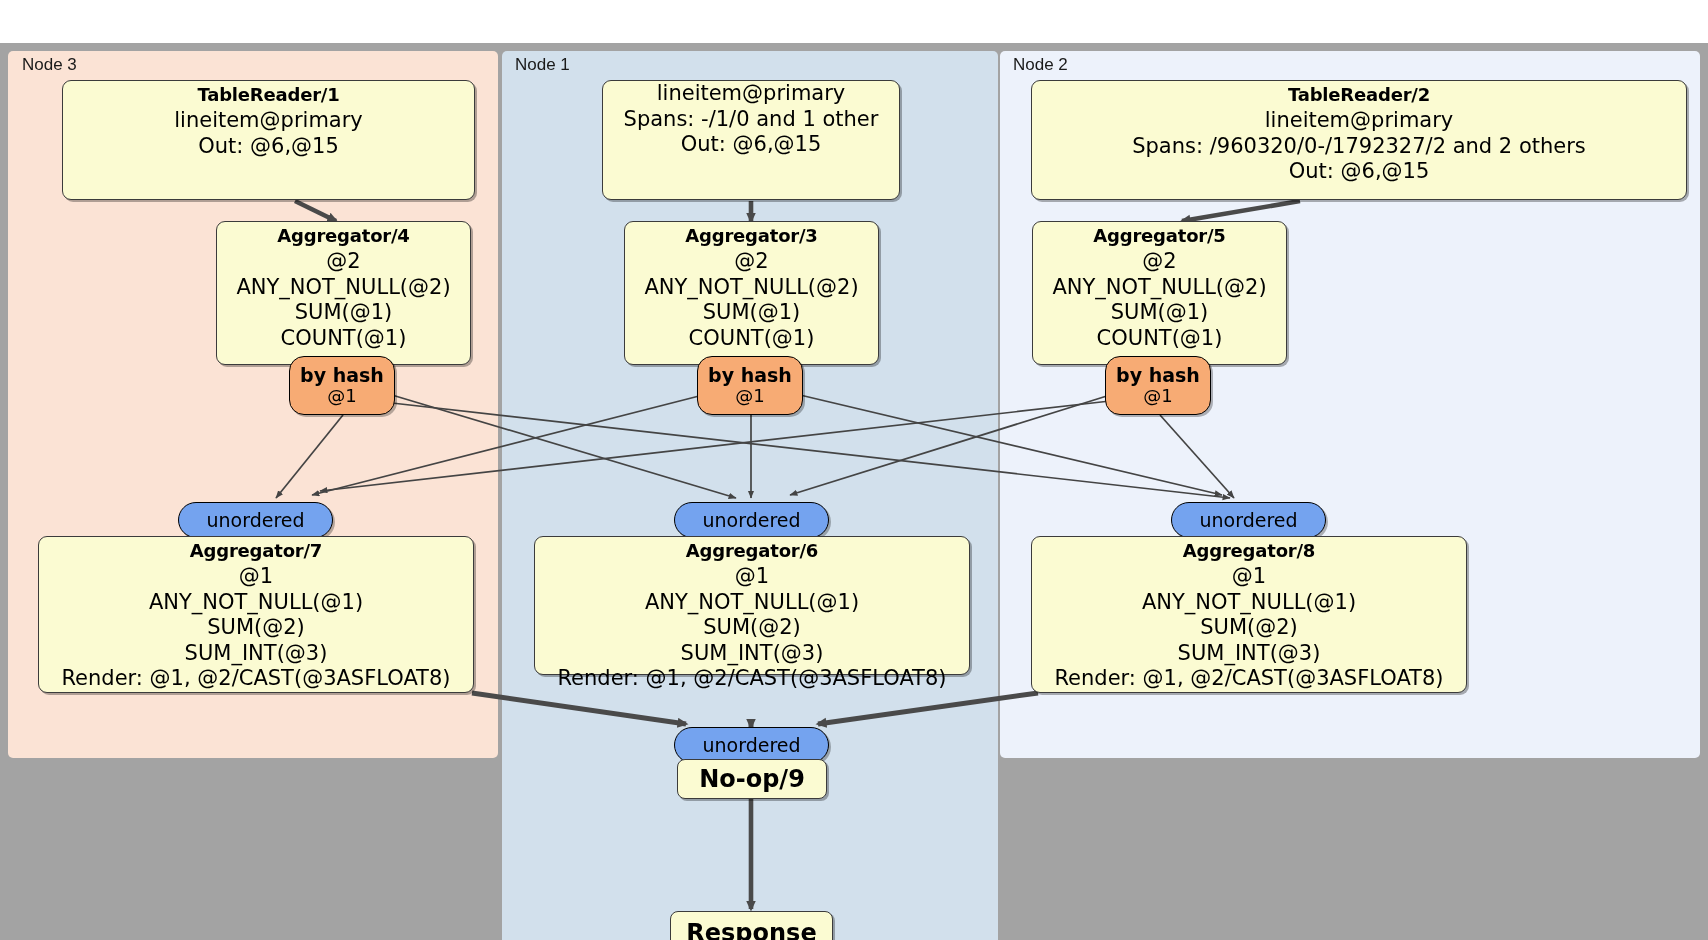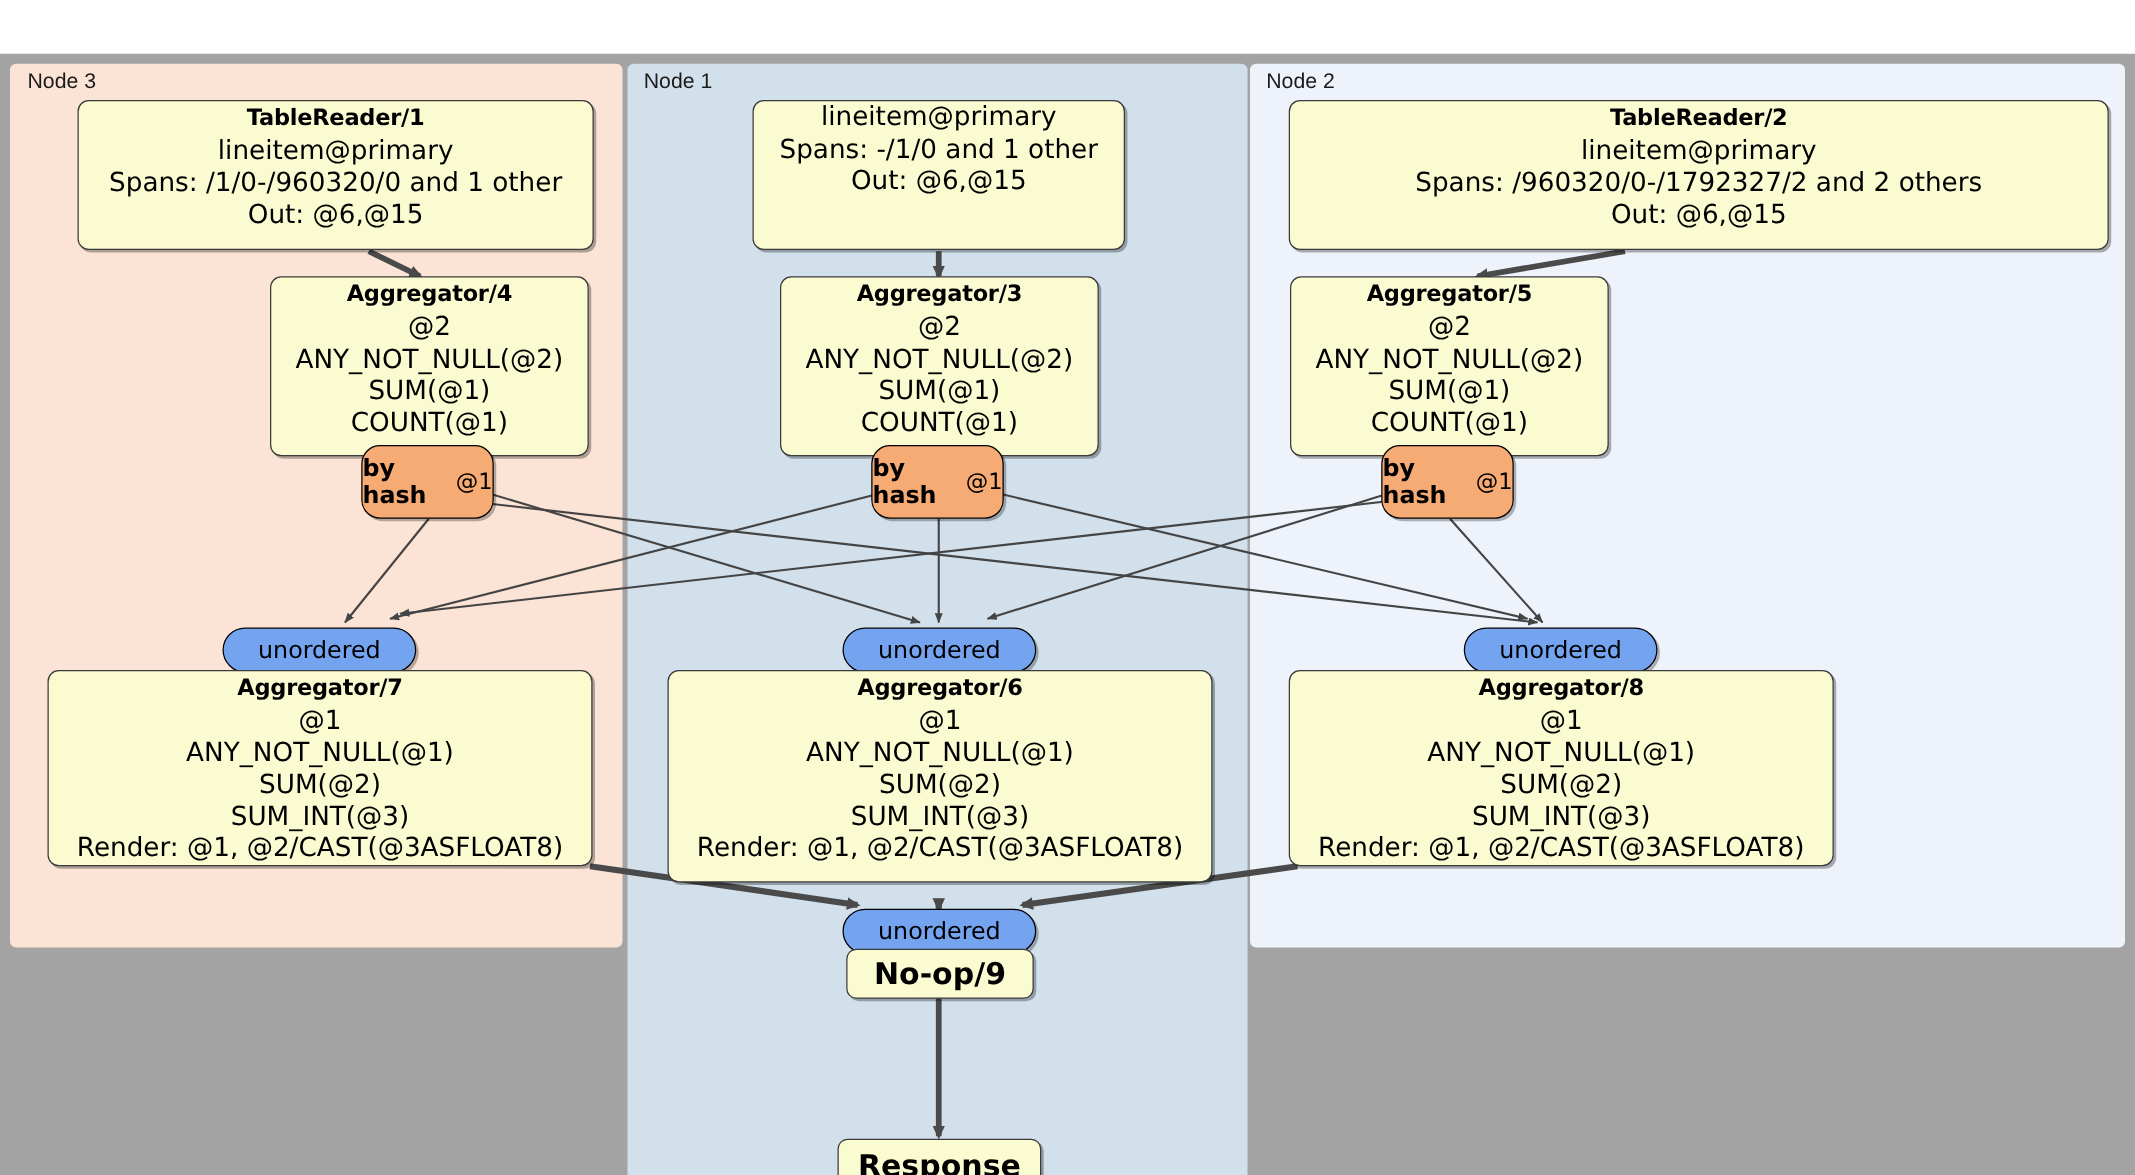--- a/index.html
+++ b/index.html
@@ -11,21 +11,21 @@
 
   svg#edges{position:absolute;left:0;top:0;width:1708px;height:940px;pointer-events:none;}
 
   .proc{position:absolute;background:#fbfbd2;border:1.6px solid #3b3b3b;border-radius:9px;
         box-sizing:border-box;text-align:center;color:#000;
         box-shadow:2px 2px 0 rgba(0,0,0,0.30);}
   .proc .title{font-weight:bold;font-size:18px;line-height:27px;letter-spacing:-0.2px;}
   .proc .line{font-size:21px;line-height:25.5px;}
 
   .badge{position:absolute;box-sizing:border-box;display:flex;align-items:center;
-         justify-content:center;flex-direction:row;border:1.7px solid #000;
+         justify-content:center;flex-direction:column;border:1.7px solid #000;
          border-radius:17px;color:#000;box-shadow:2px 2px 0 rgba(0,0,0,0.28);}
   .badge.hash{background:#f7ab74;border-radius:15px;}
   .badge.hash .b1{font-weight:bold;font-size:19px;line-height:21px;}
   .badge.hash .b2{font-size:18px;line-height:20px;}
   .badge.unord{background:#74a3ef;border-radius:18px;}
   .badge.unord .b1{font-weight:normal;font-size:19px;line-height:21px;}
 
   .small-box{position:absolute;background:#fbfbd2;border:1.6px solid #3b3b3b;border-radius:8px;
              box-sizing:border-box;display:flex;align-items:center;justify-content:center;
              font-weight:bold;font-size:24px;color:#000;box-shadow:2px 2px 0 rgba(0,0,0,0.30);}
@@ -80,21 +80,20 @@
     </g>
 
     <g stroke="#4a4a4a" stroke-width="4.6" fill="none" marker-end="url(#ah-thick)">
       <path d="M751,734 L751,866"></path>
     </g>
   </svg>
 
   <div class="proc" style="left:62px;top:37px;width:413px;height:120px;">
     <div class="title">TableReader/1</div>
     <div class="line">lineitem@primary</div>
-    <div class="line">Spans: /1/0-/960320/0 and 1 other</div>
     <div class="line">Out: @6,@15</div>
   </div>
 
   <div class="proc" style="left:602px;top:37px;width:298px;height:120px;">
     <div class="line">lineitem@primary</div>
     <div class="line">Spans: -/1/0 and 1 other</div>
     <div class="line">Out: @6,@15</div>
   </div>
 
   <div class="proc" style="left:1031px;top:37px;width:656px;height:120px;">
@@ -153,21 +152,21 @@
 
   <div class="proc" style="left:38px;top:493px;width:436px;height:157px;">
     <div class="title">Aggregator/7</div>
     <div class="line">@1</div>
     <div class="line">ANY_NOT_NULL(@1)</div>
     <div class="line">SUM(@2)</div>
     <div class="line">SUM_INT(@3)</div>
     <div class="line">Render: @1, @2/CAST(@3ASFLOAT8)</div>
   </div>
 
-  <div class="proc" style="left:534px;top:493px;width:436px;height:170px;">
+  <div class="proc" style="left:534px;top:493px;width:436px;height:139px;">
     <div class="title">Aggregator/6</div>
     <div class="line">@1</div>
     <div class="line">ANY_NOT_NULL(@1)</div>
     <div class="line">SUM(@2)</div>
     <div class="line">SUM_INT(@3)</div>
     <div class="line">Render: @1, @2/CAST(@3ASFLOAT8)</div>
   </div>
 
   <div class="proc" style="left:1031px;top:493px;width:436px;height:157px;">
     <div class="title">Aggregator/8</div>

